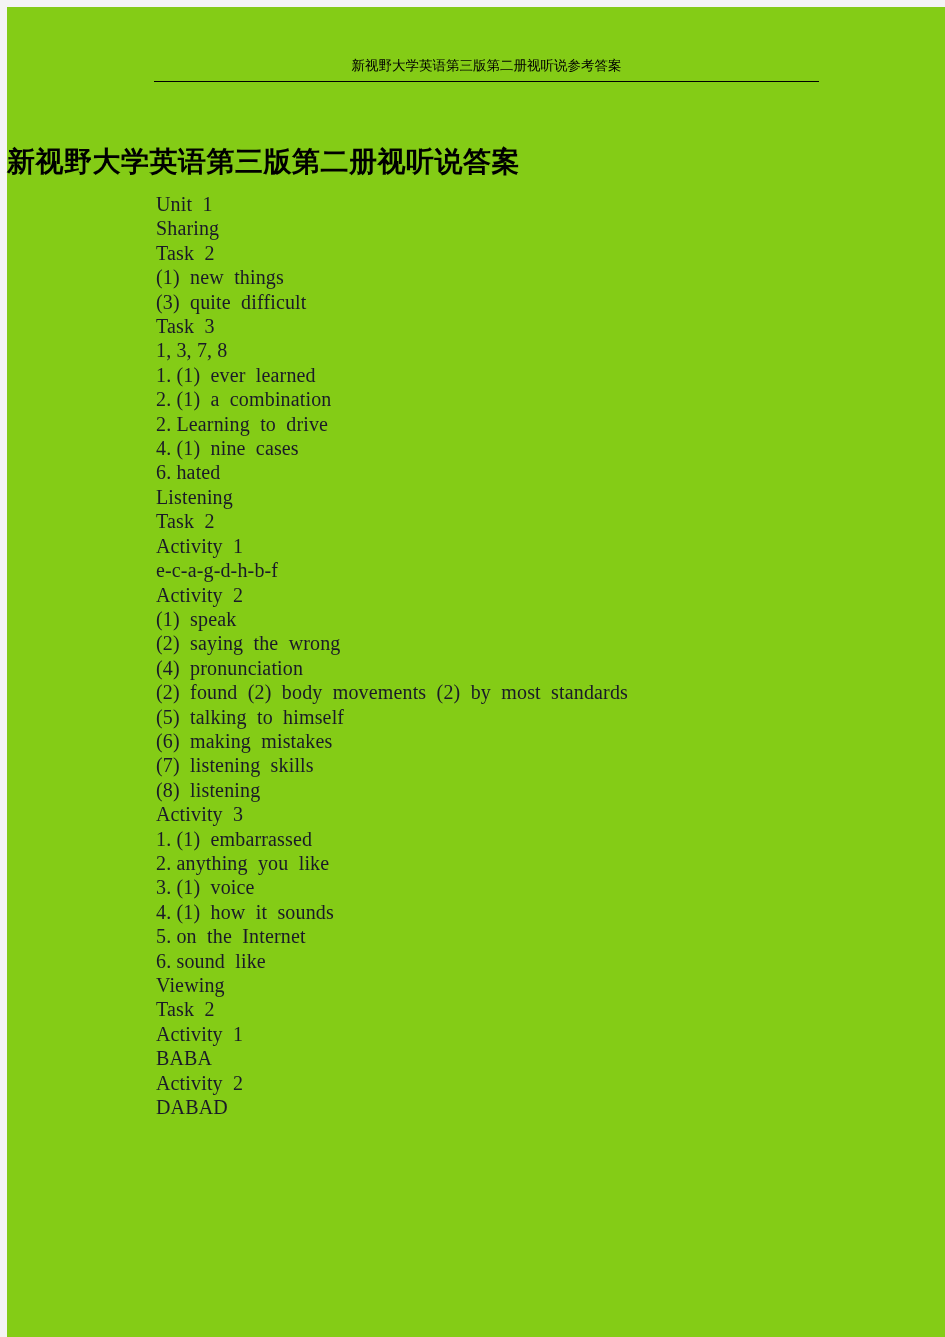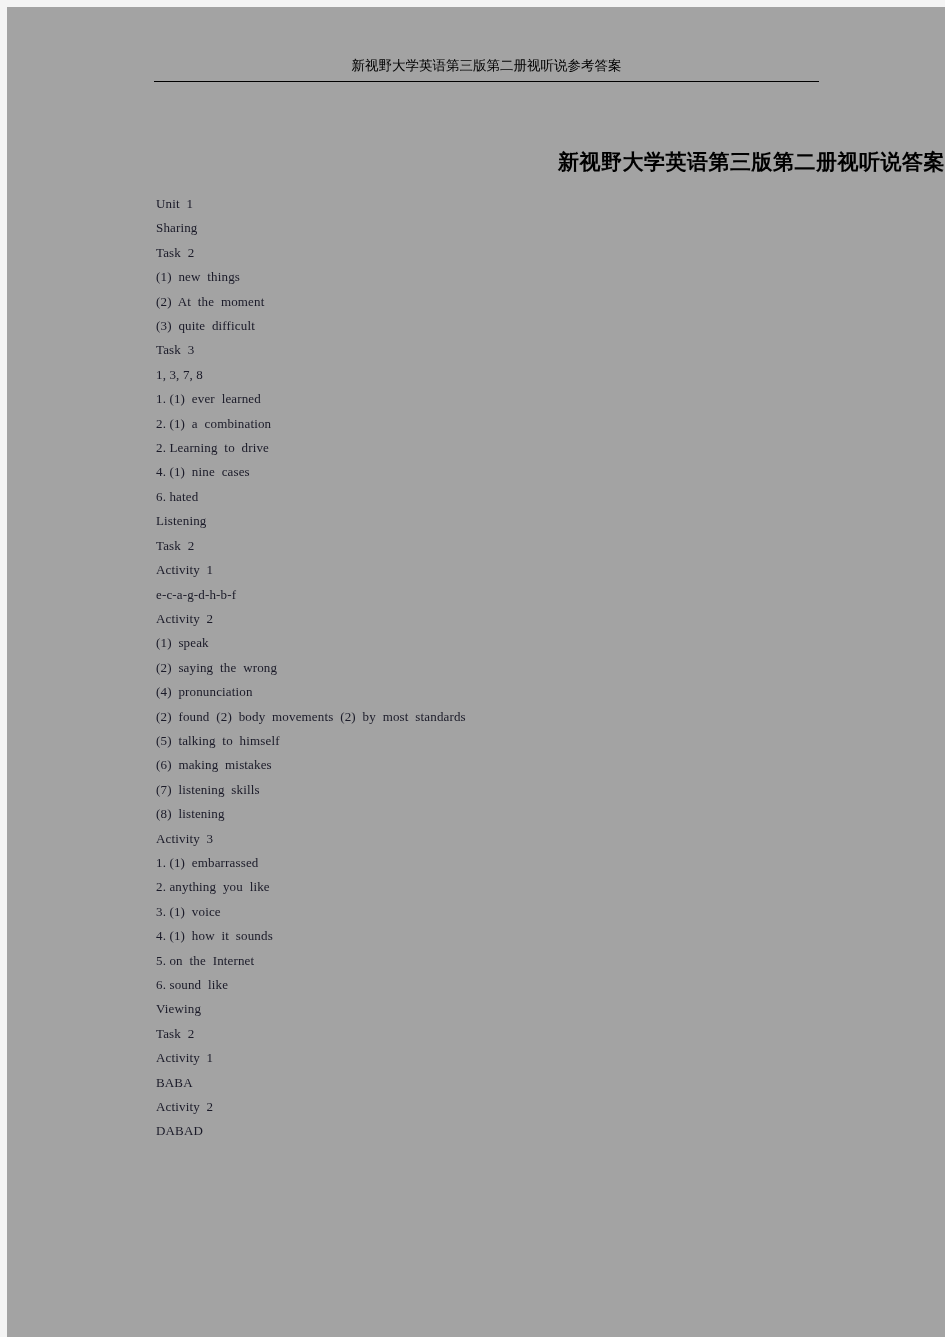--- a/index.html
+++ b/index.html
@@ -13,21 +13,21 @@
     height: 1337px;
     overflow: hidden;
     font-family: "Liberation Serif", "DejaVu Serif", serif;
   }
   .page {
     position: absolute;
     left: 7px;
     top: 7px;
     width: 938px;
     height: 1330px;
-    background: #a3a3a3;
+    background: #84cc16;
     box-sizing: border-box;
   }
 
   
   .doc-header {
     position: absolute;
     left: 147px;
     top: 48px;
     width: 665px;
     height: 30px;
@@ -50,41 +50,41 @@
     height: 0;
     border-top: 1.6px solid #000000;
   }
 
   
   .doc-title {
     position: absolute;
     left: 0;
     top: 140px;
     width: 938px;
-    text-align: right;
+    text-align: left;
     font-family: "Liberation Serif", "DejaVu Serif", serif;
     font-weight: bold;
-    font-size: 21px;
+    font-size: 28px;
     line-height: 30px;
     color: #000000;
     letter-spacing: 0.5px;
     white-space: nowrap;
   }
 
   
   .doc-body {
     position: absolute;
     left: 149px;
     top: 185px;
     width: 700px;
   }
   .doc-line {
     display: block;
     font-family: "Liberation Serif", "DejaVu Serif", serif;
-    font-size: 13px;
+    font-size: 20px;
     line-height: 24.4px;
     color: #1a1a28;
     white-space: pre;
     letter-spacing: 0.15px;
   }
 
   
   .doc-footer {
     position: absolute;
     left: 0;
@@ -111,21 +111,20 @@
     <div class="doc-header-rule"></div>
   </div>
 
   <div class="doc-title">新视野大学英语第三版第二册视听说答案</div>
 
   <div class="doc-body">
     <span class="doc-line">Unit  1</span>
     <span class="doc-line">Sharing</span>
     <span class="doc-line">Task  2</span>
     <span class="doc-line">(1)  new  things</span>
-    <span class="doc-line">(2)  At  the  moment</span>
     <span class="doc-line">(3)  quite  difficult</span>
     <span class="doc-line">Task  3</span>
     <span class="doc-line">1, 3, 7, 8</span>
     <span class="doc-line">1. (1)  ever  learned</span>
     <span class="doc-line">2. (1)  a  combination</span>
     <span class="doc-line">2. Learning  to  drive</span>
     <span class="doc-line">4. (1)  nine  cases</span>
     <span class="doc-line">6. hated</span>
     <span class="doc-line">Listening</span>
     <span class="doc-line">Task  2</span>

